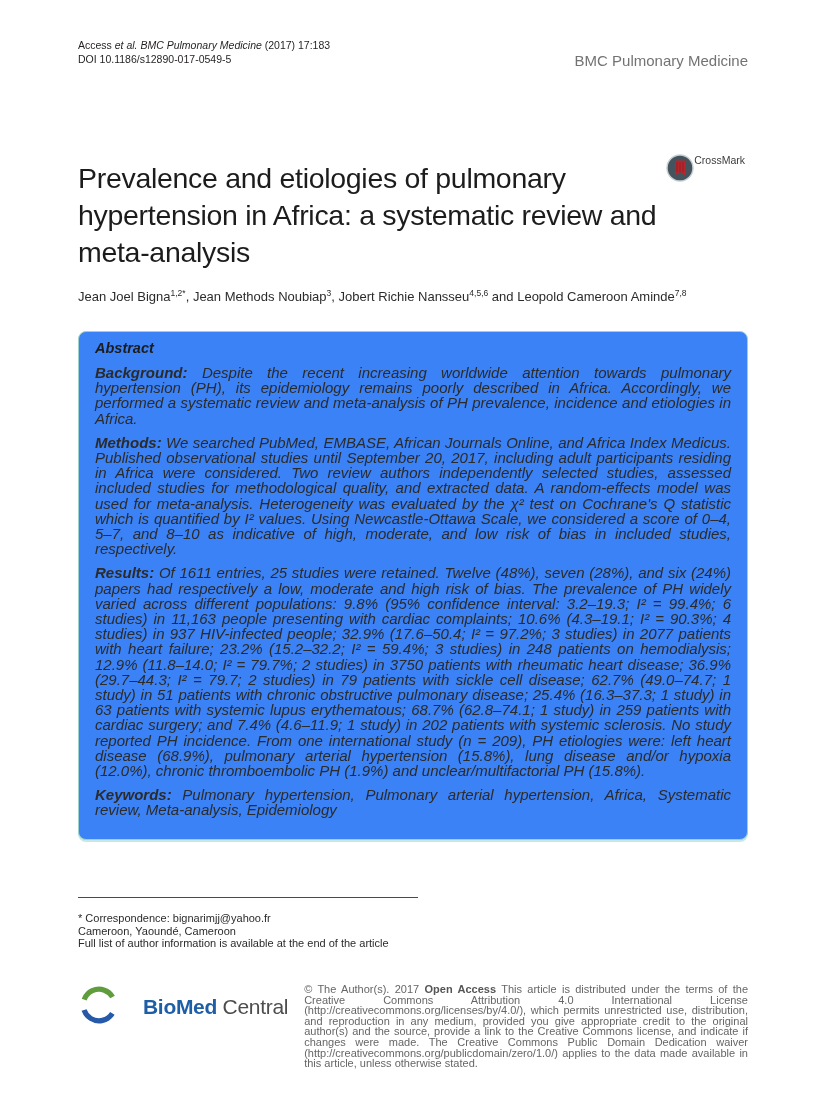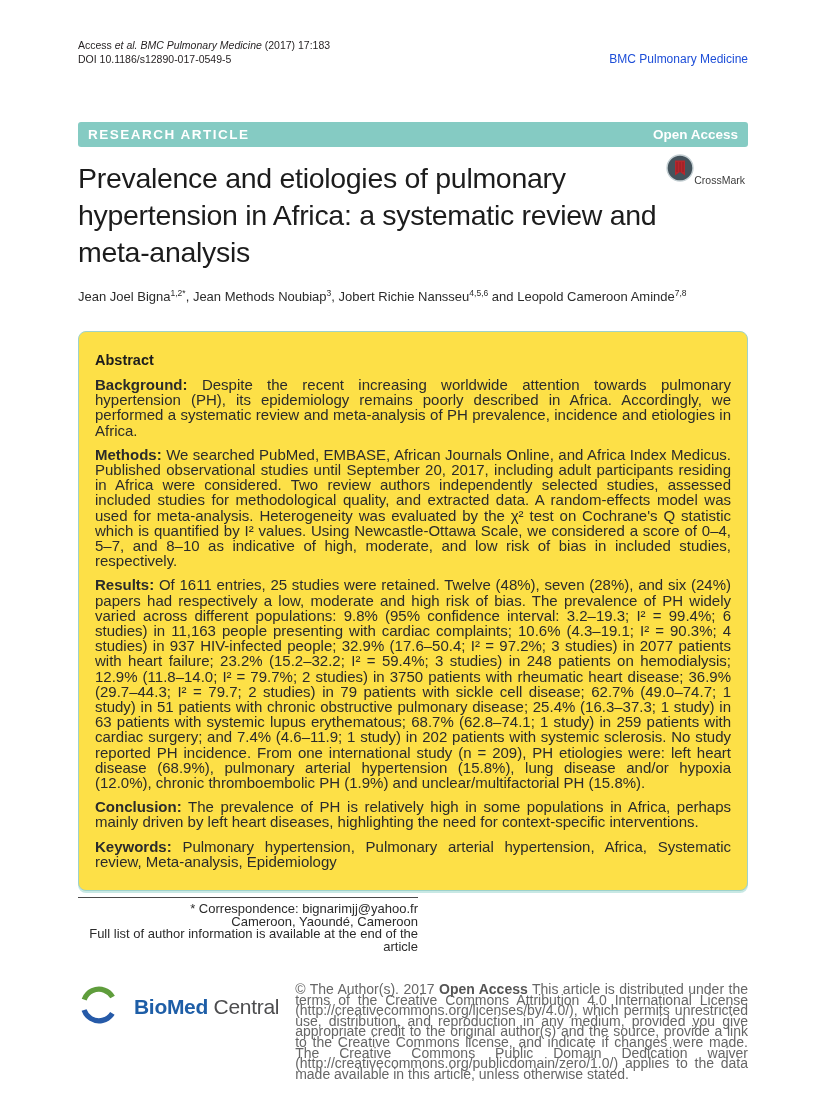--- a/index.html
+++ b/index.html
@@ -6,96 +6,93 @@
   html,body { background:#ffffff; }
   body { font-family:"Liberation Sans", sans-serif; color:#2b2b2b; }
   .page {
     position:relative; width:827px; height:1098px; margin:0 auto;
     background:#ffffff; overflow:hidden;
   }
 
   
   .citation { position:absolute; top:38px; left:78px; font-size:10.5px; line-height:14px; color:#231f20; }
   .citation i { }
-  .journal-name { position:absolute; top:52px; right:79px; font-size:12px; color:#1d4ed8; }
+  .journal-name { position:absolute; top:52px; right:79px; font-size:15px; color:#737373; }
 
   
   .banner {
     position:absolute; top:122px; left:78px; width:670px; height:25px;
     background:#85cbc3; border-radius:3px;
     display:flex; align-items:center; justify-content:space-between;
     padding:0 10px;
   }
   .banner .type { color:#ffffff; font-weight:bold; font-size:13.5px; letter-spacing:1.5px; }
   .banner .access { color:#ffffff; font-weight:bold; font-size:13.5px; }
 
   
   .crossmark {
     position:absolute; top:154px; right:82px;
-    display:flex; align-items:flex-end; cursor:pointer;
+    display:flex; align-items:flex-start; cursor:pointer;
   }
   .crossmark .cm-label { font-size:10.5px; color:#3c3c3c; }
 
   
   .title {
     position:absolute; top:160px; left:78px; width:600px;
     font-size:28.5px; line-height:37px; font-weight:400;
     color:#1c1c1c; letter-spacing:-0.3px;
   }
   .authors { position:absolute; top:289px; left:78px; width:670px; font-size:13px; color:#2b2b2b; }
   .authors sup { font-size:8.5px; vertical-align:super; line-height:0; }
 
   
   .abstract-box {
     position:absolute; top:331px; left:78px; width:670px;
     border:1.5px solid #9ed2cb; border-radius:8px;
-    background:#fde047; box-shadow:0 2px 0 rgba(133,203,195,0.45);
-    padding:20px 16px 13px 16px;
+    background:#3b82f6; box-shadow:0 2px 0 rgba(133,203,195,0.45);
+    padding:8px 16px 13px 16px;
+    font-style:italic;
   }
   .abstract-box h2 { font-size:14.5px; font-weight:bold; color:#1c1c1c; margin-bottom:9px; }
   .abstract-box p {
     font-size:15px; line-height:15.2px; text-align:justify;
     color:#2b2b2b; margin-bottom:9px;
   }
   .abstract-box p:last-child { margin-bottom:8px; }
   .abstract-box p b { font-weight:bold; }
 
   
   .footnotes {
     position:absolute; top:897px; left:78px; width:340px;
-    border-top:1px solid #4a4a4a; padding-top:5px;
-    font-size:13px; line-height:12.5px; color:#2b2b2b;text-align:right;
+    border-top:1px solid #4a4a4a; padding-top:14px;
+    font-size:11px; line-height:12.5px; color:#2b2b2b;
   }
 
   
   .publisher { position:absolute; top:984px; left:78px; width:670px; display:flex; gap:16px; align-items:flex-start; }
-  .bmc-logo { display:flex; align-items:center; gap:14px; flex:0 0 165px; }
+  .bmc-logo { display:flex; align-items:center; gap:23px; flex:0 0 165px; }
   .bmc-logo .bmc-text { font-size:21px; letter-spacing:-0.3px; white-space:nowrap; }
   .bmc-logo .biomed { color:#1e5ea7; font-weight:bold; }
   .bmc-logo .central { color:#4d4d4f; }
   .license {
-    flex:1; font-size:14px; line-height:10.6px; color:#666666; text-align:justify;
+    flex:1; font-size:11px; line-height:10.6px; color:#666666; text-align:justify;
   }
   .license b { font-weight:bold; color:#555555; }
 </style>
 </head>
 <body>
 
 <div class="page">
 
   <div class="citation">
     <div><span>Access </span><i>et al. BMC Pulmonary Medicine</i><span> (2017) 17:183</span></div>
     <div>DOI 10.1186/s12890-017-0549-5</div>
   </div>
   <div class="journal-name">BMC Pulmonary Medicine</div>
 
-  <div class="banner">
-    <span class="type">RESEARCH ARTICLE</span>
-    <span class="access">Open Access</span>
-  </div>
 
   <div class="crossmark">
     <span>
       <svg width="28" height="28" viewBox="0 0 28 28">
         <circle cx="14" cy="14" r="13" fill="#44535c"></circle>
         <circle cx="14" cy="14" r="13" fill="none" stroke="#c5d0d4" stroke-width="1.4"></circle>
         <path d="M9 6.5 h10 v15 l-5 -3.4 l-5 3.4 z" fill="#b5272d"></path>
         <path d="M11 8 v10 M14 8 v10 M17 8 v10" stroke="#8e1d22" stroke-width="0.8"></path>
       </svg>
     </span>
@@ -106,21 +103,20 @@
 
   <div class="authors">
     <span><span>Jean Joel Bigna</span><sup>1,2*</sup><span>, </span></span><span><span>Jean Methods Noubiap</span><sup>3</sup><span>, </span></span><span><span>Jobert Richie Nansseu</span><sup>4,5,6</sup><span> and </span></span><span><span>Leopold Cameroon Aminde</span><sup>7,8</sup></span>
   </div>
 
   <div class="abstract-box">
     <h2>Abstract</h2>
     <p><b>Background:</b><span> Despite the recent increasing worldwide attention towards pulmonary hypertension (PH), its epidemiology remains poorly described in Africa. Accordingly, we performed a systematic review and meta-analysis of PH prevalence, incidence and etiologies in Africa.</span></p>
     <p><b>Methods:</b><span> We searched PubMed, EMBASE, African Journals Online, and Africa Index Medicus. Published observational studies until September 20, 2017, including adult participants residing in Africa were considered. Two review authors independently selected studies, assessed included studies for methodological quality, and extracted data. A random-effects model was used for meta-analysis. Heterogeneity was evaluated by the χ² test on Cochrane's Q statistic which is quantified by I² values. Using Newcastle-Ottawa Scale, we considered a score of 0–4, 5–7, and 8–10 as indicative of high, moderate, and low risk of bias in included studies, respectively.</span></p>
     <p><b>Results:</b><span> Of 1611 entries, 25 studies were retained. Twelve (48%), seven (28%), and six (24%) papers had respectively a low, moderate and high risk of bias. The prevalence of PH widely varied across different populations: 9.8% (95% confidence interval: 3.2–19.3; I² = 99.4%; 6 studies) in 11,163 people presenting with cardiac complaints; 10.6% (4.3–19.1; I² = 90.3%; 4 studies) in 937 HIV-infected people; 32.9% (17.6–50.4; I² = 97.2%; 3 studies) in 2077 patients with heart failure; 23.2% (15.2–32.2; I² = 59.4%; 3 studies) in 248 patients on hemodialysis; 12.9% (11.8–14.0; I² = 79.7%; 2 studies) in 3750 patients with rheumatic heart disease; 36.9% (29.7–44.3; I² = 79.7; 2 studies) in 79 patients with sickle cell disease; 62.7% (49.0–74.7; 1 study) in 51 patients with chronic obstructive pulmonary disease; 25.4% (16.3–37.3; 1 study) in 63 patients with systemic lupus erythematous; 68.7% (62.8–74.1; 1 study) in 259 patients with cardiac surgery; and 7.4% (4.6–11.9; 1 study) in 202 patients with systemic sclerosis. No study reported PH incidence. From one international study (n = 209), PH etiologies were: left heart disease (68.9%), pulmonary arterial hypertension (15.8%), lung disease and/or hypoxia (12.0%), chronic thromboembolic PH (1.9%) and unclear/multifactorial PH (15.8%).</span></p>
-    <p><b>Conclusion:</b><span> The prevalence of PH is relatively high in some populations in Africa, perhaps mainly driven by left heart diseases, highlighting the need for context-specific interventions.</span></p>
     <p><b>Keywords:</b><span> Pulmonary hypertension, Pulmonary arterial hypertension, Africa, Systematic review, Meta-analysis, Epidemiology</span></p>
   </div>
 
   <div class="footnotes">
     <div>* Correspondence: bignarimjj@yahoo.fr</div>
     <div>Cameroon, Yaoundé, Cameroon</div>
     <div>Full list of author information is available at the end of the article</div>
   </div>
 
   <div class="publisher">

